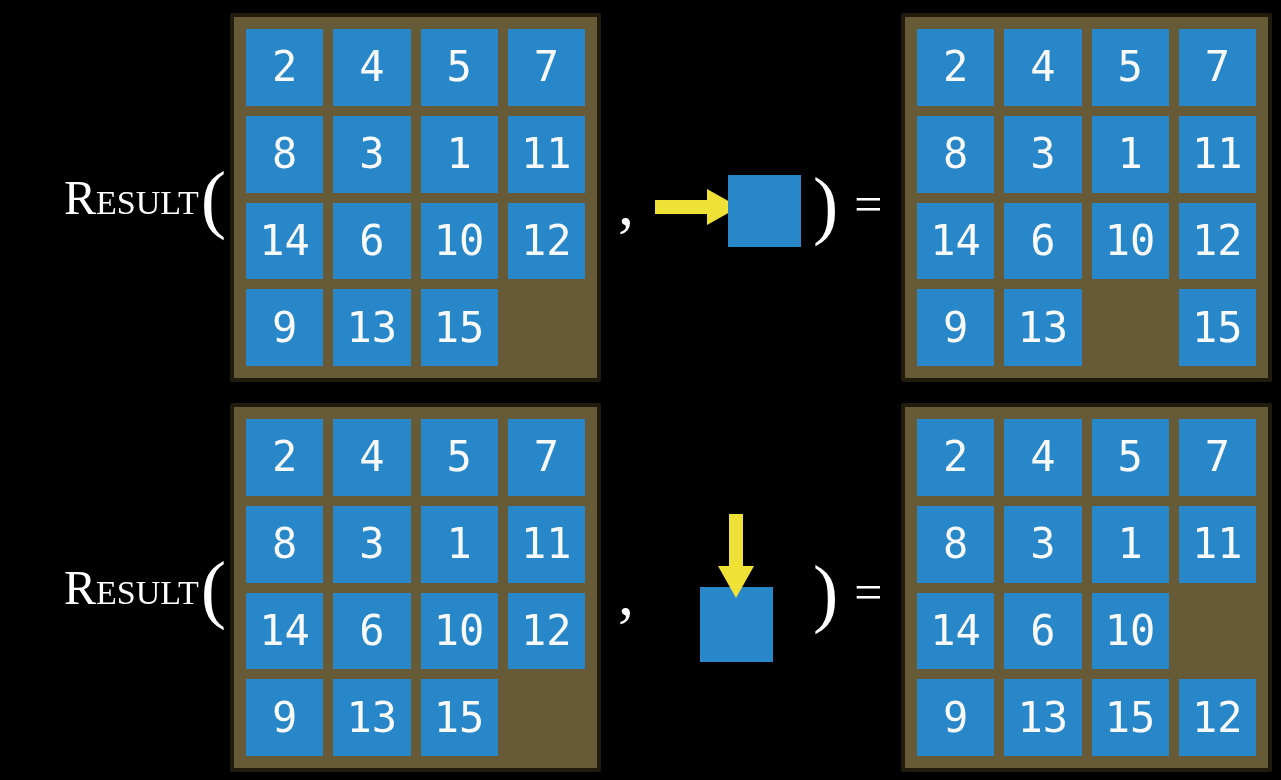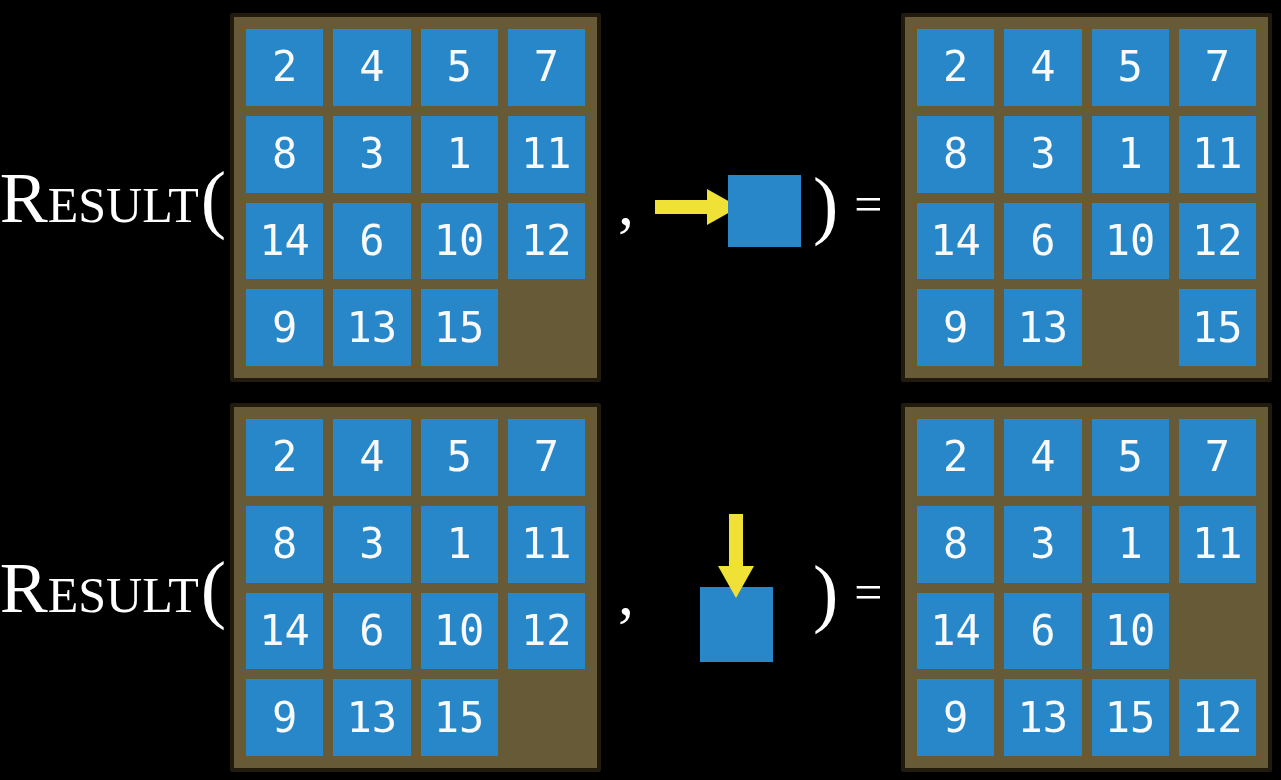--- a/index.html
+++ b/index.html
@@ -51,21 +51,21 @@
     width: 226px;
     height: 369px;
     display: flex;
     align-items: center;
     justify-content: flex-end;
     color: var(--label-text, #fff);
     white-space: nowrap;
   }
   .fn-name {
     font-variant: small-caps;
-    font-size: 72px;
+    font-size: 48px;
     line-height: 1;
   }
   .fn-paren {
     font-size: 76px;
     line-height: 58px;
     margin-left: 2px;
   }
 
   
   .comma {

